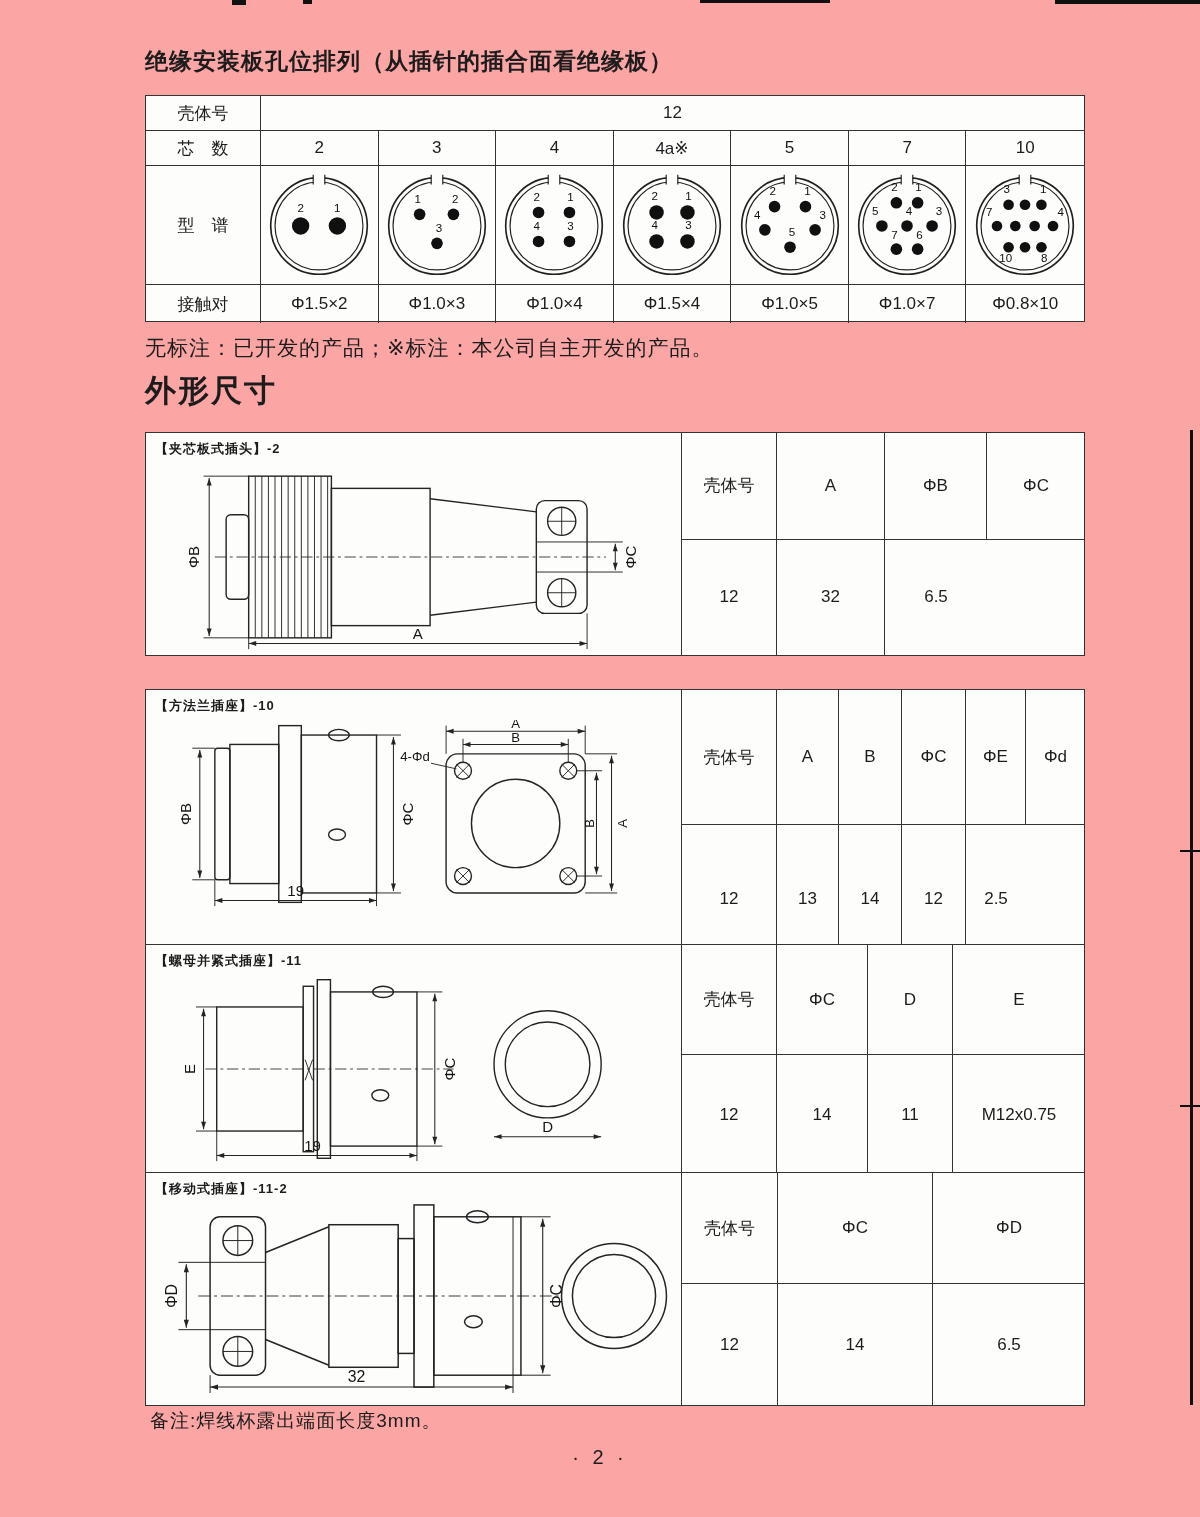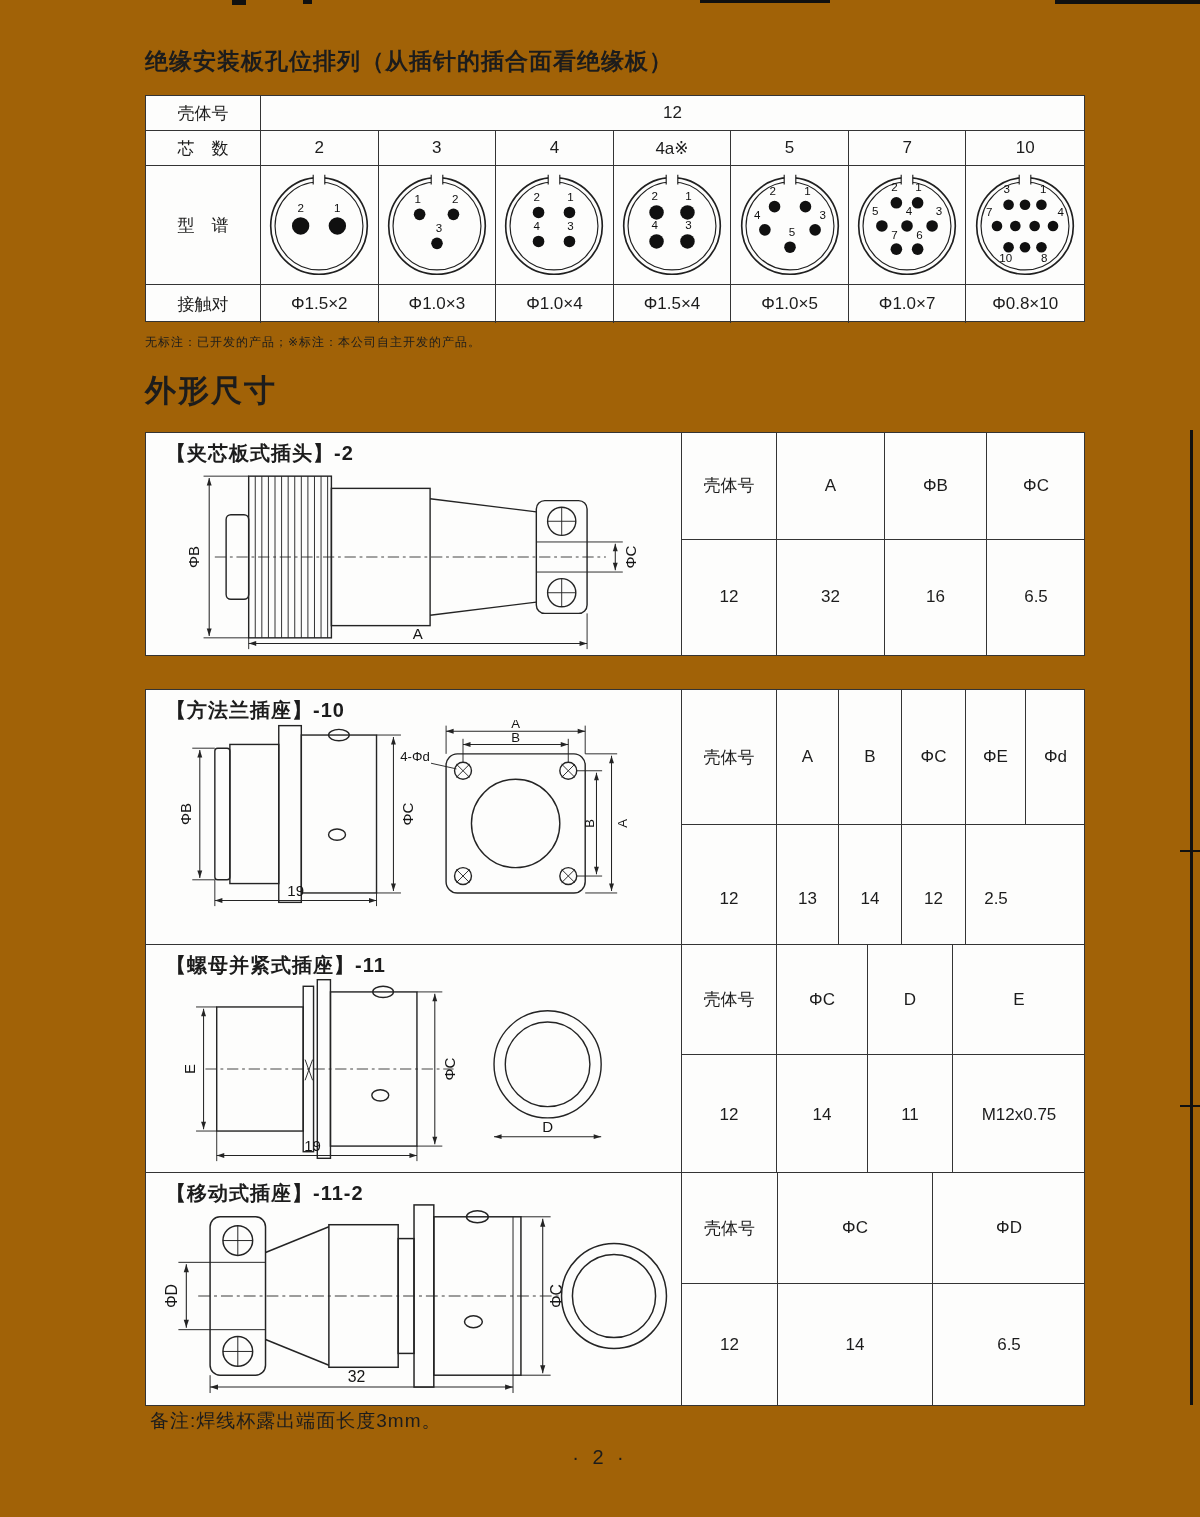--- a/index.html
+++ b/index.html
@@ -1,20 +1,20 @@
 <!DOCTYPE html>
 <html><head>
 <meta charset="utf-8">
 <style>
   html,body{margin:0;padding:0;background:#e8e8e8;}
-  .page{position:relative;width:1200px;height:1517px;background:#a16207;margin:0 auto;
+  .page{position:relative;width:1200px;height:1517px;background:#fca5a5;margin:0 auto;
         font-family:"Liberation Sans","DejaVu Sans",sans-serif;color:#1c1c1c;overflow:hidden;}
   .abs{position:absolute;}
   .doc-title{left:145px;top:46px;font-size:23px;font-weight:700;letter-spacing:1px;}
-  .note{left:145px;top:334px;font-size:12px;letter-spacing:1px;}
+  .note{left:145px;top:334px;font-size:21px;letter-spacing:1px;}
   .sec-title{left:145px;top:370px;font-size:31px;font-weight:700;letter-spacing:2px;}
   .foot-note{left:150px;top:1408px;font-size:19px;letter-spacing:1px;}
   .page-num{left:0;top:1446px;width:1200px;text-align:center;font-size:20px;letter-spacing:4px;}
 
   
   .pt{left:145px;top:95px;width:940px;height:227px;border:1.6px solid #343434;
       display:grid;grid-template-columns:115px repeat(7,1fr);
       grid-template-rows:35px 35px 119px 38px;box-sizing:border-box;background:#fdfdfc;}
   .cell{display:flex;align-items:center;justify-content:center;font-size:17px;box-sizing:border-box;}
   .br{border-right:1.4px solid #343434;text-align:center;}
@@ -22,21 +22,21 @@
   .span7{grid-column:2/9;}
   .conn{padding:1px 0;}
   .connector{width:110px;height:114px;}
 
   
   .dim-box{left:145px;width:940px;border:1.6px solid #343434;box-sizing:border-box;background:#fdfdfc;}
   .b1{top:432px;height:224px;}
   .b2{top:689px;height:284px;}
   .b3{top:944px;height:232px;}
   .b4{top:1172px;height:234px;}
-  .box-title{position:absolute;left:20px;top:7px;font-size:20px;font-weight:700;letter-spacing:1px;}
+  .box-title{position:absolute;left:9px;top:7px;font-size:13px;font-weight:700;letter-spacing:1px;}
   .drawing{position:absolute;left:10px;top:30px;width:520px;height:188px;}
   .b4 .drawing{top:24px;height:198px;}
   .box-table{position:absolute;right:0;top:0;bottom:0;width:403px;border-left:1.5px solid #343434;
              display:grid;grid-template-rows:48% 52%;box-sizing:border-box;}
   .cols4a{grid-template-columns:95px 108px 102px 98px;}
   .cols6 {grid-template-columns:95px 62px 63px 64px 60px 59px;}
   .cols4b{grid-template-columns:95px 91px 85px 132px;}
   .cols3 {grid-template-columns:96px 155px 152px;}
 
   
@@ -263,21 +263,20 @@
         <polygon points="82,192 90,194.6 90,189.4" fill="#242424"></polygon>
       <text class="dtx" text-anchor="middle" x="262" y="187">A</text>
     </svg>
     <div class="box-table cols4a">
       <div class="cell br bb">壳体号</div>
       <div class="cell br bb">A</div>
       <div class="cell br bb">ΦB</div>
       <div class="cell bb">ΦC</div>
       <div class="cell br">12</div>
       <div class="cell br">32</div>
-      <div class="cell br">16</div>
       <div class="cell">6.5</div>
     </div>
   </div>
 
   <div class="abs dim-box b2">
     <div class="box-title">【方法兰插座】-10</div>
     <svg class="drawing" viewBox="0 0 520 200">
       <rect class="s" x="46" y="30" width="16" height="140" rx="3"></rect>
       <rect class="s" x="62" y="26" width="52" height="148"></rect>
       <rect class="s" x="114" y="6" width="24" height="188"></rect>

